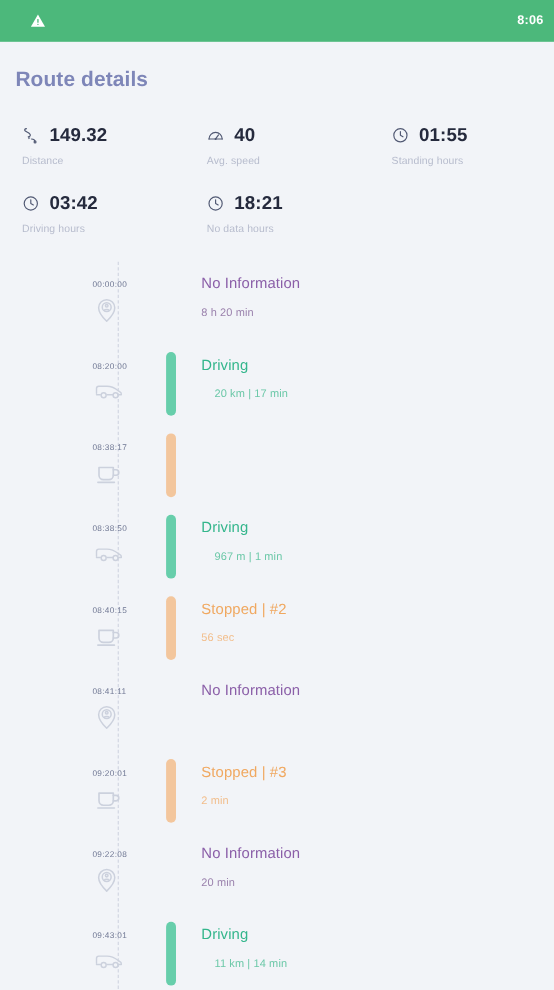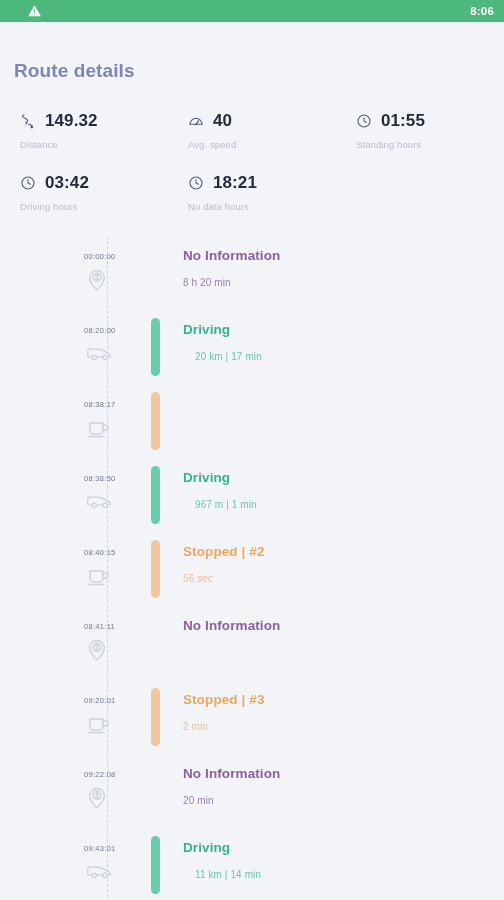--- a/index.html
+++ b/index.html
@@ -12,21 +12,21 @@
 
   body {
     font-family: "Liberation Sans", sans-serif;
     background: #f2f4f8;
     color: #2b2f40;
     -webkit-font-smoothing: antialiased;
   }
 
   
   .status-bar {
-    height: 22px;
+    height: 38px;
     background: #4cb87b;
     display: flex;
     align-items: center;
     justify-content: space-between;
     padding: 0 10px 0 27px;
   }
   .status-bar .warn-icon { display: block; line-height: 0; }
   .status-clock {
     color: #ffffff;
     font-size: 11.5px;
@@ -34,21 +34,20 @@
     letter-spacing: .2px;
   }
 
   
   .page-title {
     font-size: 19px;
     font-weight: bold;
     color: #7e86b8;
     padding: 24px 0 0 14px;
     letter-spacing: .1px;
-    margin-top: 14px;
   }
 
   
   .stats {
     padding: 28px 0 0 0;
     display: flex;
     flex-wrap: wrap;
   }
   .stat {
     width: 33.333%;
@@ -126,21 +125,21 @@
   .tl-bar.none   { background: transparent; }
 
   .tl-body {
     position: absolute;
     left: 135px;
     top: 12px;
     right: 10px;
   }
   .tl-title {
     font-size: 13.5px;
-    font-weight: bold;
+    font-weight: normal;
     letter-spacing: .1px;
   }
   .tl-sub {
     font-size: 10px;
     margin-top: 14px;
     letter-spacing: .1px;
   }
 
   .mode-driving .tl-title { color: #34b68c; }
   .mode-driving .tl-sub   { color: #6cc8a8; margin-left: 12px; }

